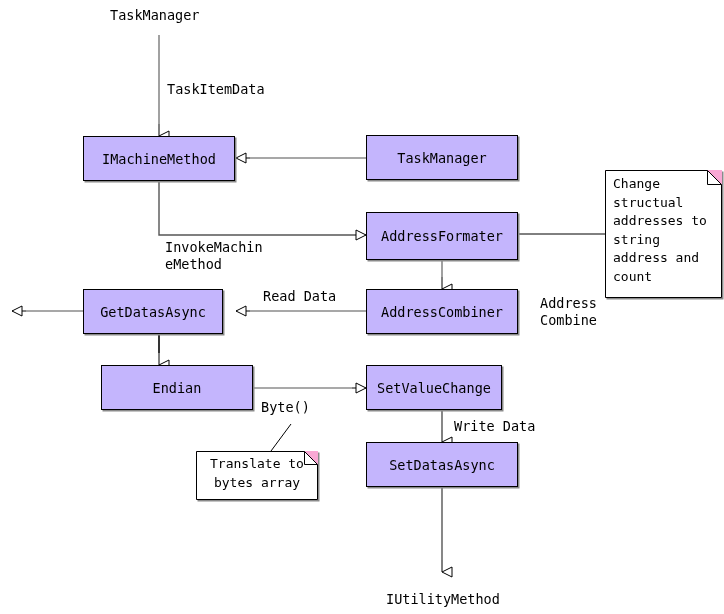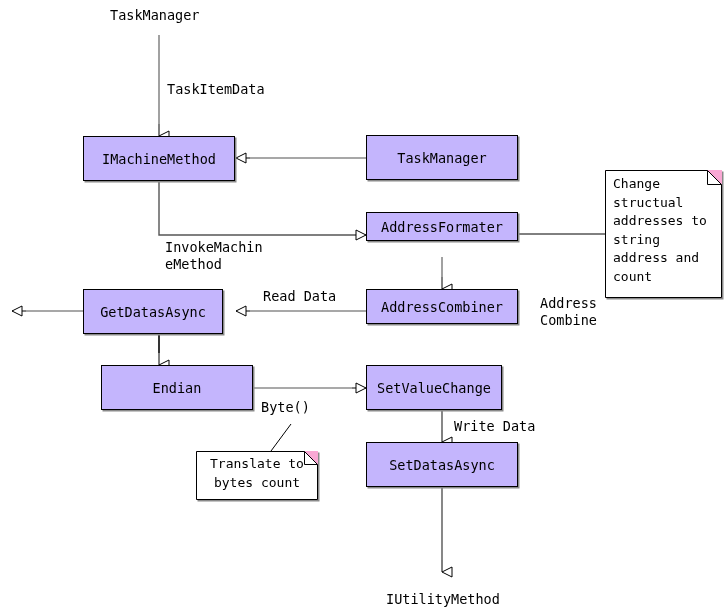--- a/index.html
+++ b/index.html
@@ -156,29 +156,29 @@
   </svg>
 
   <div class="node" style="left:83px; top:136px; width:152px; height:45px;">
     <span>IMachineMethod</span>
   </div>
 
   <div class="node" style="left:366px; top:135px; width:152px; height:45px;">
     <span>TaskManager</span>
   </div>
 
-  <div class="node" style="left:366px; top:212px; width:152px; height:29px;">
+  <div class="node" style="left:366px; top:212px; width:152px; height:48px;">
     <span>AddressFormater</span>
   </div>
 
   <div class="node" style="left:83px; top:289px; width:140px; height:45px;">
     <span>GetDatasAsync</span>
   </div>
 
-  <div class="node" style="left:366px; top:289px; width:152px; height:35px;">
+  <div class="node" style="left:366px; top:289px; width:152px; height:45px;">
     <span>AddressCombiner</span>
   </div>
 
   <div class="node" style="left:83px; top:365px; width:152px; height:45px;margin-left:18px;">
     <span>Endian</span>
   </div>
 
   <div class="node" style="left:366px; top:365px; width:136px; height:45px;">
     <span>SetValueChange</span>
   </div>
@@ -199,21 +199,21 @@
 address and
 count</div>
   </div>
 
   <div class="note" style="left:196px; top:451px; width:122px; height:49px;">
     <svg class="note-shape" viewBox="0 0 122 49" preserveAspectRatio="none">
       <path d="M0.5,0.5 L108.5,0.5 L121.5,13.5 L121.5,48.5 L0.5,48.5 Z" fill="#ffffff" stroke="#000000" stroke-width="1"></path>
       <path d="M108.5,0.5 L108.5,13.5 L121.5,13.5" fill="none" stroke="#000000" stroke-width="1"></path>
     </svg>
     <div class="note-body centered">Translate to
-bytes count</div>
+bytes array</div>
   </div>
 
   <div class="free-label" style="left:110px; top:7px;">TaskManager</div>
 
   <div class="free-label" style="left:386px; top:591px;">IUtilityMethod</div>
 
   <div class="edge-label" style="left:167px; top:81px;">TaskItemData</div>
 
   <div class="edge-label" style="left:165px; top:239px; text-align:left;">InvokeMachin
 eMethod</div>

